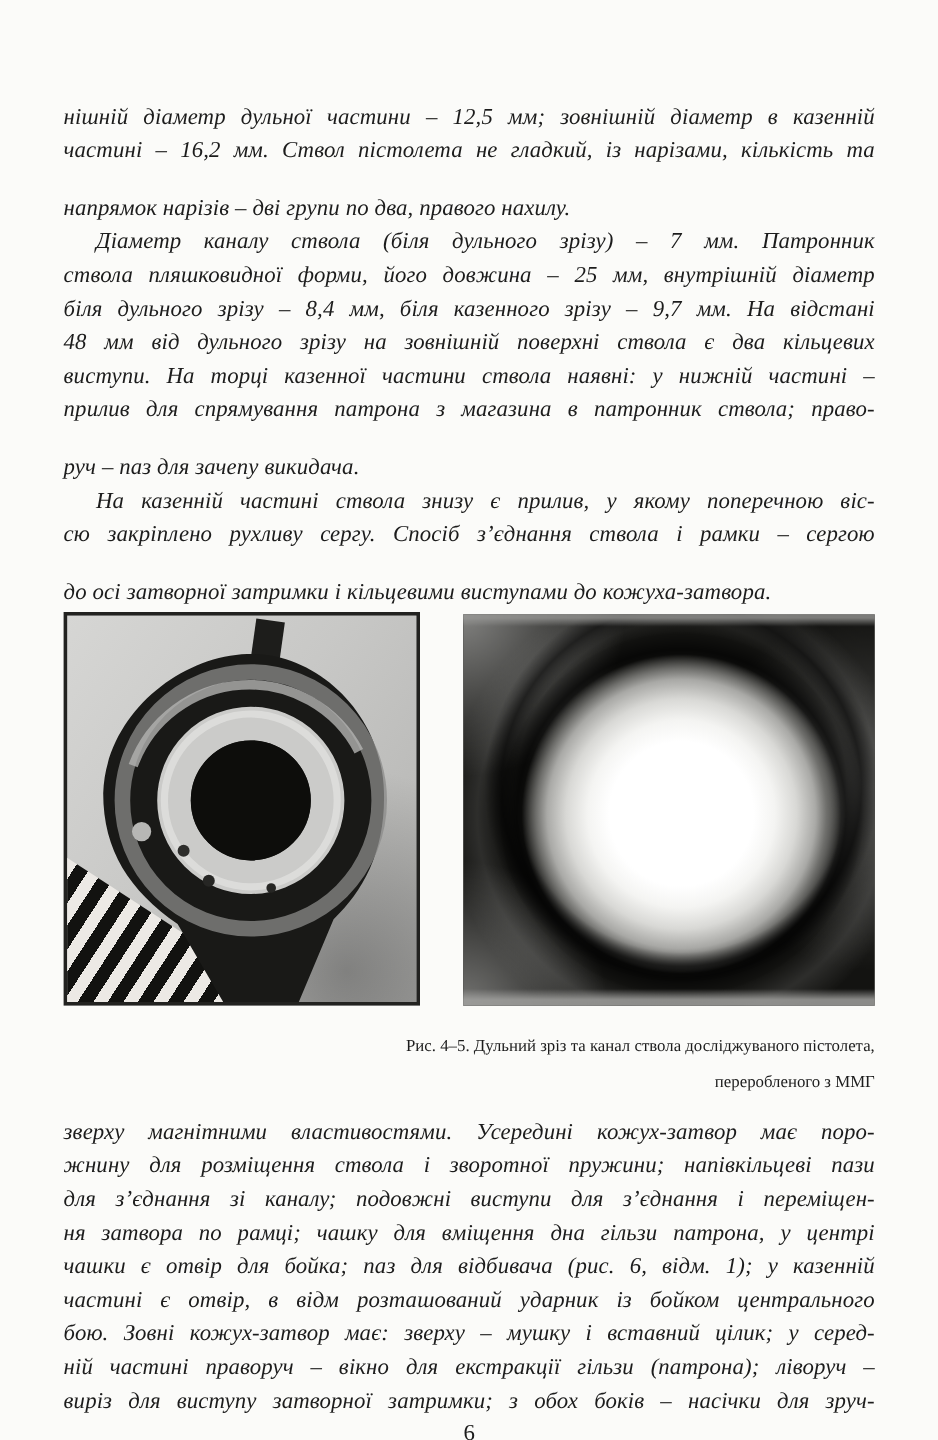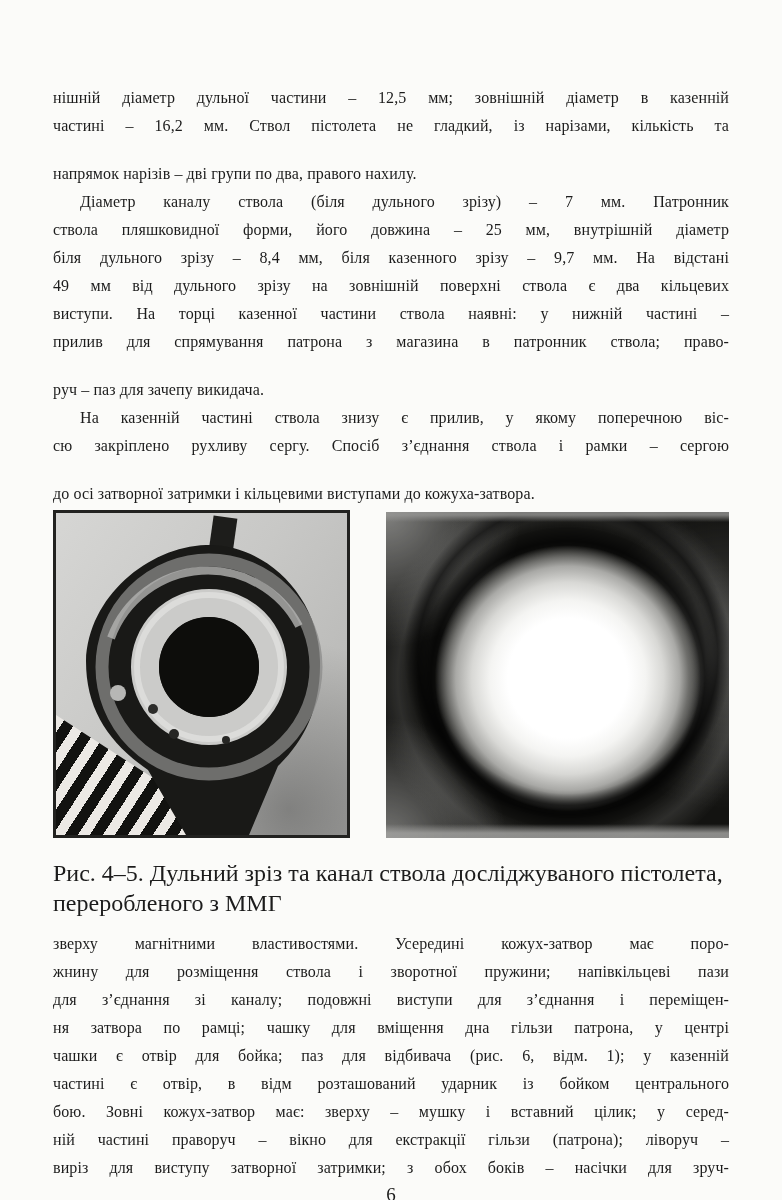--- a/index.html
+++ b/index.html
@@ -7,26 +7,27 @@
     position:relative;
     width:782px;height:1200px;
     background:#fbfbf9;
     font-family:"Liberation Serif","DejaVu Serif",serif;
     color:#1c1c1c;
     overflow:hidden;
   }
   .content{position:absolute;left:53px;top:84px;width:676px;}
   .para{margin:0;}
   .tline{
-    font-size:16px;
+    font-size:19px;
     line-height:28px;
     text-align:justify;
     text-align-last:justify;
     white-space:nowrap;
     letter-spacing:0.1px;
+    font-style:italic;
   }
   .tline.lastline{text-align-last:left;margin-top:20px;}
   .tline.firstline{text-indent:27px;}
 
   
   .figure-row{display:flex;gap:36px;margin-top:2px;align-items:flex-start;}
 
   
   .photo-left{
     width:297px;height:328px;box-sizing:border-box;
@@ -54,41 +55,41 @@
       radial-gradient(circle at 53% 51%, rgba(0,0,0,0) 124px, rgba(0,0,0,0.6) 137px, rgba(0,0,0,0) 152px),
       radial-gradient(circle at 53% 51%, rgba(140,140,138,0) 150px, rgba(140,140,138,0.22) 170px, rgba(0,0,0,0) 195px),
       radial-gradient(circle at 0% 0%, #828280 0, rgba(19,19,17,0) 135px),
       radial-gradient(circle at 0% 100%, #747472 0, rgba(19,19,17,0) 120px),
       radial-gradient(circle at 100% 45%, #4a4a48 0, rgba(19,19,17,0) 150px),
       #131311;
   }
 
   
   .caption{margin-top:20px;}
-  .caption-line{font-size:24px;line-height:30px;text-align:left;}
+  .caption-line{font-size:14px;line-height:30px;text-align:right;}
   .text-bottom{margin-top:12px;}
   .footer{margin-top:1px;text-align:center;font-size:19px;line-height:24px;}
 </style>
 </head>
 <body>
 
 <div class="page">
   <div class="content">
 
     <div class="text-top">
         <div class="para">
           <div class="tline">нішній діаметр дульної частини – 12,5 мм; зовнішній діаметр в казенній</div>
           <div class="tline">частині – 16,2 мм. Ствол пістолета не гладкий, із нарізами, кількість та</div>
           <div class="tline lastline">напрямок нарізів – дві групи по два, правого нахилу.</div>
         </div>
         <div class="para">
           <div class="tline firstline">Діаметр каналу ствола (біля дульного зрізу) – 7 мм. Патронник</div>
           <div class="tline">ствола пляшковидної форми, його довжина – 25 мм, внутрішній діаметр</div>
           <div class="tline">біля дульного зрізу – 8,4 мм, біля казенного зрізу – 9,7 мм. На відстані</div>
-          <div class="tline">49 мм від дульного зрізу на зовнішній поверхні ствола є два кільцевих</div>
+          <div class="tline">48 мм від дульного зрізу на зовнішній поверхні ствола є два кільцевих</div>
           <div class="tline">виступи. На торці казенної частини ствола наявні: у нижній частині –</div>
           <div class="tline">прилив для спрямування патрона з магазина в патронник ствола; право-</div>
           <div class="tline lastline">руч – паз для зачепу викидача.</div>
         </div>
         <div class="para">
           <div class="tline firstline">На казенній частині ствола знизу є прилив, у якому поперечною віс-</div>
           <div class="tline">сю закріплено рухливу сергу. Спосіб з’єднання ствола і рамки – сергою</div>
           <div class="tline lastline">до осі затворної затримки і кільцевими виступами до кожуха-затвора.</div>
         </div>
       </div>

